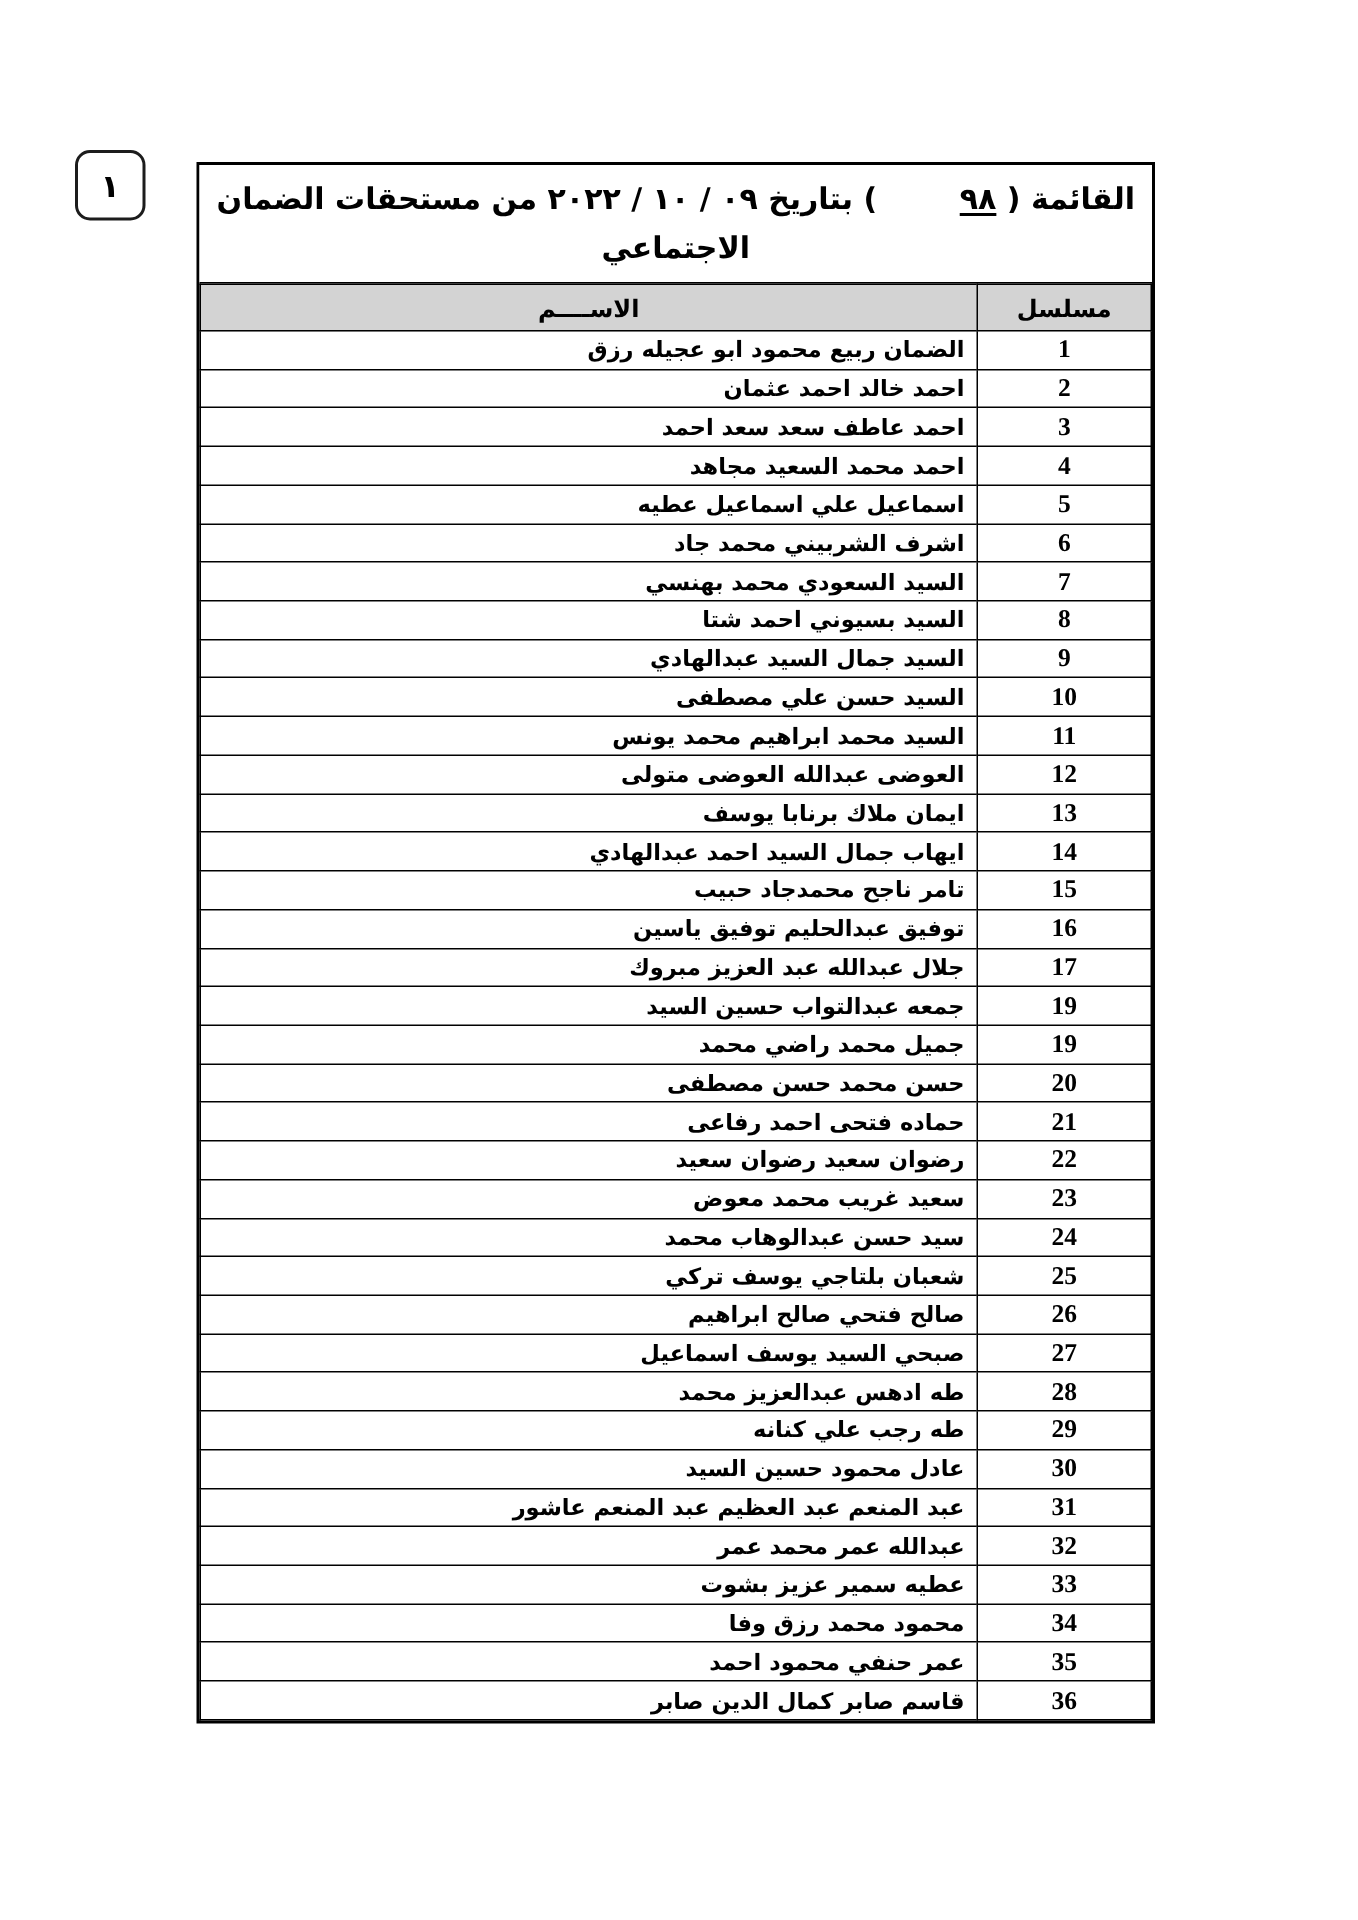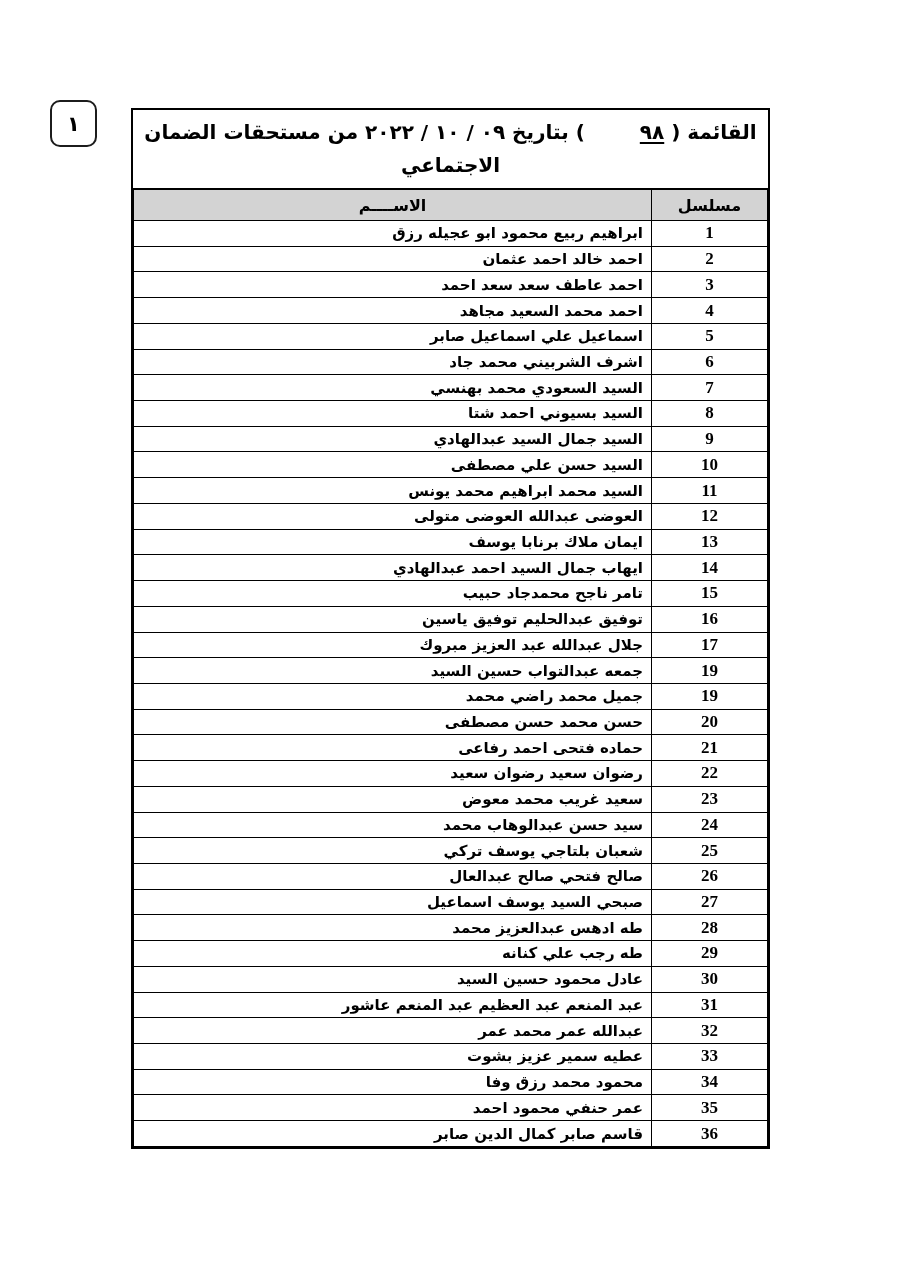--- a/index.html
+++ b/index.html
@@ -107,41 +107,41 @@
     </colgroup>
     <thead>
       <tr>
         <th>مسلسل</th>
         <th>الاســــم</th>
       </tr>
     </thead>
     <tbody id="rows-body">
     <tr>
       <td class="serial-cell">1</td>
-      <td class="name-cell">ابراهيم ربيع محمود ابو عجيله رزق</td>
+      <td class="name-cell">الضمان ربيع محمود ابو عجيله رزق</td>
     </tr>
 
     <tr>
       <td class="serial-cell">2</td>
       <td class="name-cell">احمد خالد احمد عثمان</td>
     </tr>
 
     <tr>
       <td class="serial-cell">3</td>
       <td class="name-cell">احمد عاطف سعد سعد احمد</td>
     </tr>
 
     <tr>
       <td class="serial-cell">4</td>
       <td class="name-cell">احمد محمد السعيد مجاهد</td>
     </tr>
 
     <tr>
       <td class="serial-cell">5</td>
-      <td class="name-cell">اسماعيل علي اسماعيل صابر</td>
+      <td class="name-cell">اسماعيل علي اسماعيل عطيه</td>
     </tr>
 
     <tr>
       <td class="serial-cell">6</td>
       <td class="name-cell">اشرف الشربيني محمد جاد</td>
     </tr>
 
     <tr>
       <td class="serial-cell">7</td>
       <td class="name-cell">السيد السعودي محمد بهنسي</td>
@@ -232,21 +232,21 @@
       <td class="name-cell">سيد حسن عبدالوهاب محمد</td>
     </tr>
 
     <tr>
       <td class="serial-cell">25</td>
       <td class="name-cell">شعبان بلتاجي يوسف تركي</td>
     </tr>
 
     <tr>
       <td class="serial-cell">26</td>
-      <td class="name-cell">صالح فتحي صالح عبدالعال</td>
+      <td class="name-cell">صالح فتحي صالح ابراهيم</td>
     </tr>
 
     <tr>
       <td class="serial-cell">27</td>
       <td class="name-cell">صبحي السيد يوسف اسماعيل</td>
     </tr>
 
     <tr>
       <td class="serial-cell">28</td>
       <td class="name-cell">طه ادهس عبدالعزيز محمد</td>

